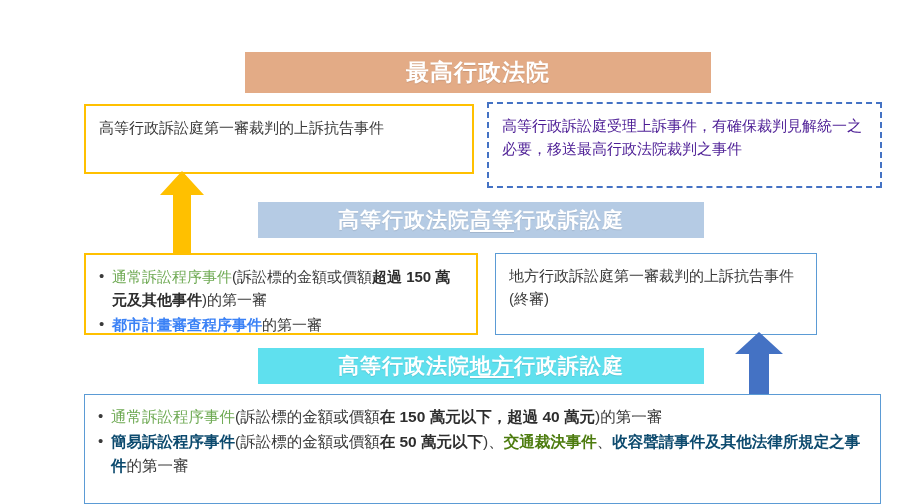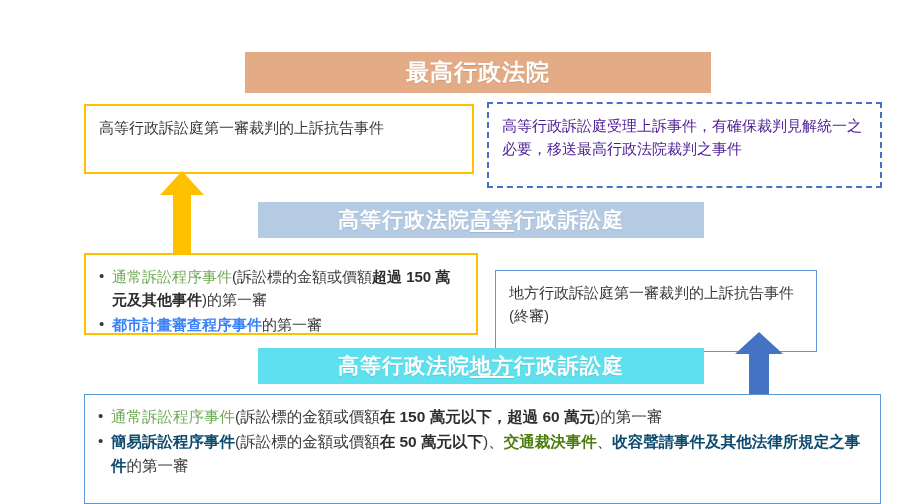--- a/index.html
+++ b/index.html
@@ -65,21 +65,21 @@
   .box-transfer {
     left: 487px; top: 78px; width: 395px; height: 86px;
     border: 2px dashed #4472c4;
     color: #4c1d95;
   }
   .box-high-cases {
     left: 84px; top: 229px; width: 394px; height: 82px;
     border: 2.5px solid #ffc000;
   }
   .box-final {
-    left: 495px; top: 246px; width: 322px; height: 82px;
+    left: 495px; top: 229px; width: 322px; height: 82px;
     border: 1.6px solid #5b9bd5;
   }
   .box-local-cases {
     left: 84px; top: 370px; width: 797px; height: 110px;
     border: 1.6px solid #5b9bd5;
     font-size: 15.5px;
   }
 
   
   ul.bl {
@@ -154,18 +154,18 @@
   </svg>
 
   <div class="abs banner banner-local">
     <span>高等行政法院</span>
       <span class="u">地方</span>
       <span>行政訴訟庭</span>
   </div>
 
   <div class="abs box box-local-cases">
     <ul class="bl">
-      <li><span class="c-green">通常訴訟程序事件</span><span>(訴訟標的金額或價額</span><span class="b">在 150 萬元以下，超過 60 萬元</span><span>)的第一審</span></li>
+      <li><span class="c-green">通常訴訟程序事件</span><span>(訴訟標的金額或價額</span><span class="b">在 150 萬元以下，超過 40 萬元</span><span>)的第一審</span></li>
       <li><span class="c-navy">簡易訴訟程序事件</span><span>(訴訟標的金額或價額</span><span class="b">在 50 萬元以下</span><span>)、</span><span class="c-blue">交通裁決事件</span><span>、</span><span class="c-navy">收容聲請事件及其他法律所規定之事件</span><span>的第一審</span></li>
     </ul>
   </div>
 
 </div>
 
 </body></html>

